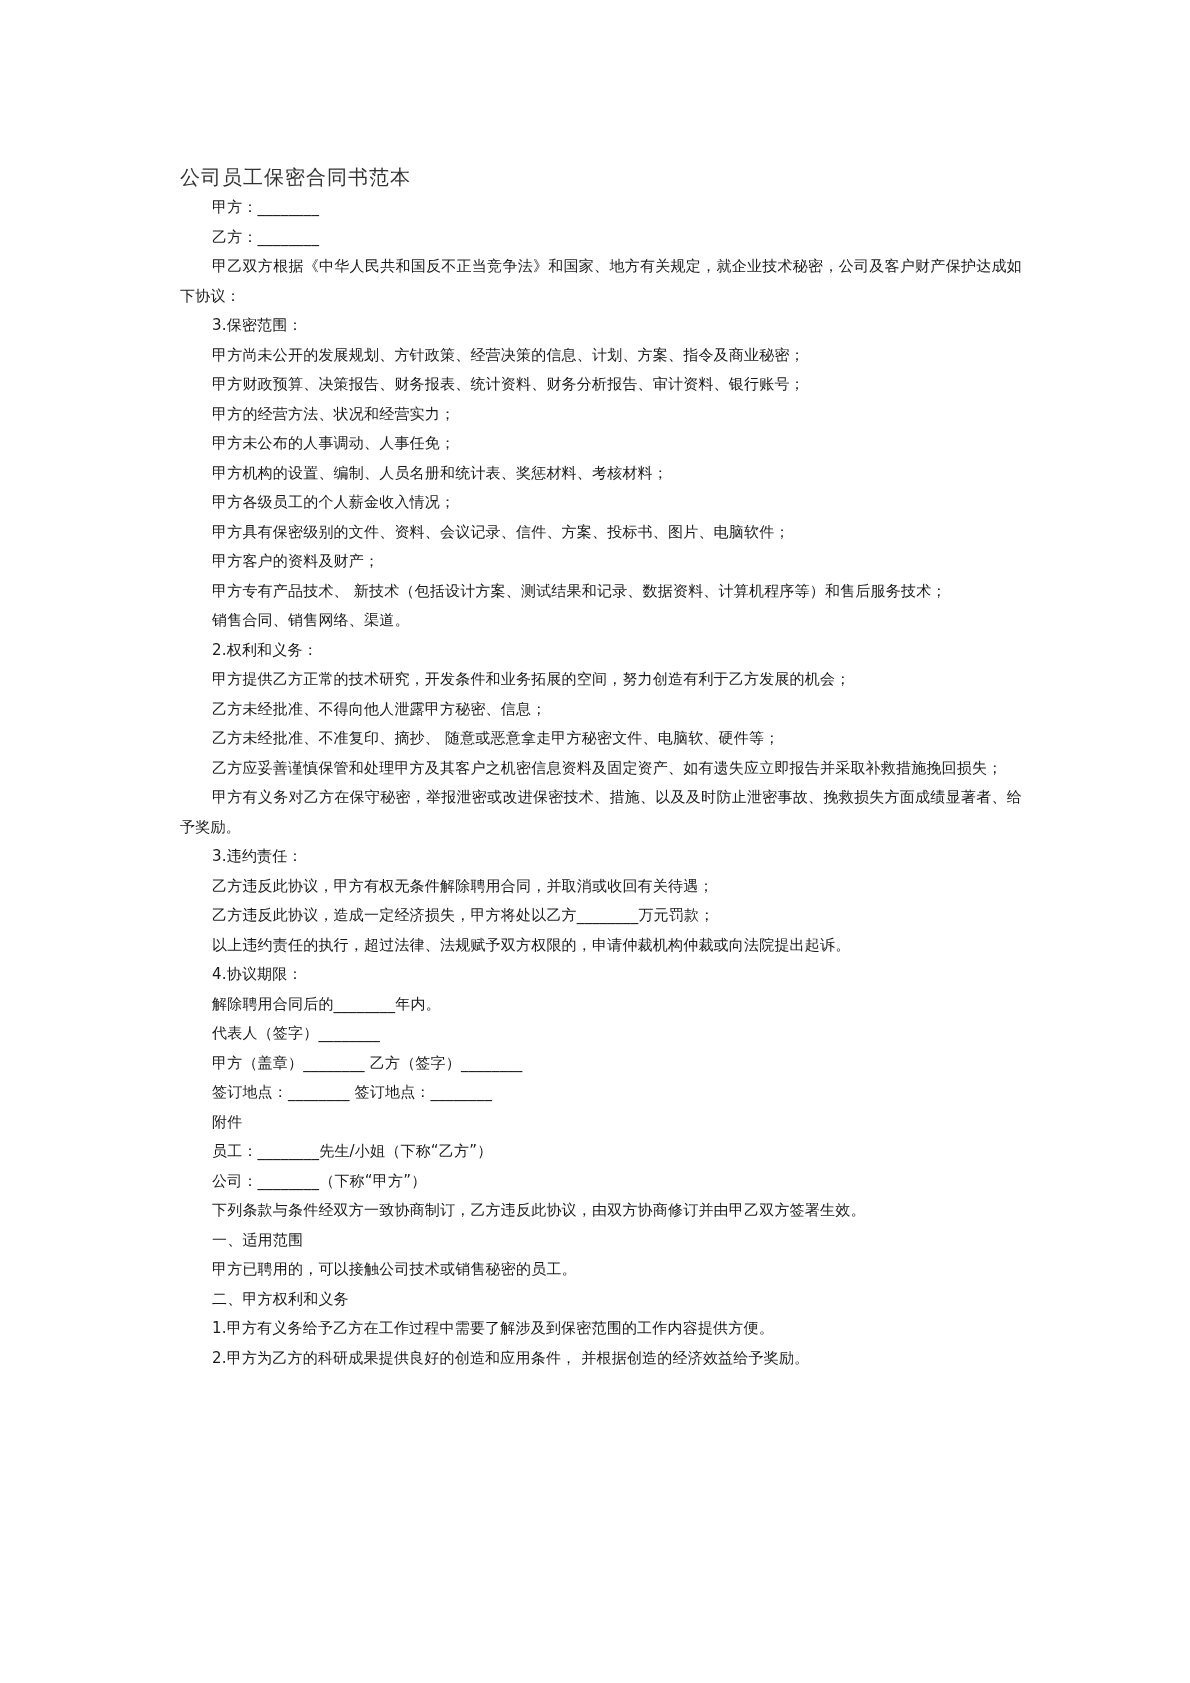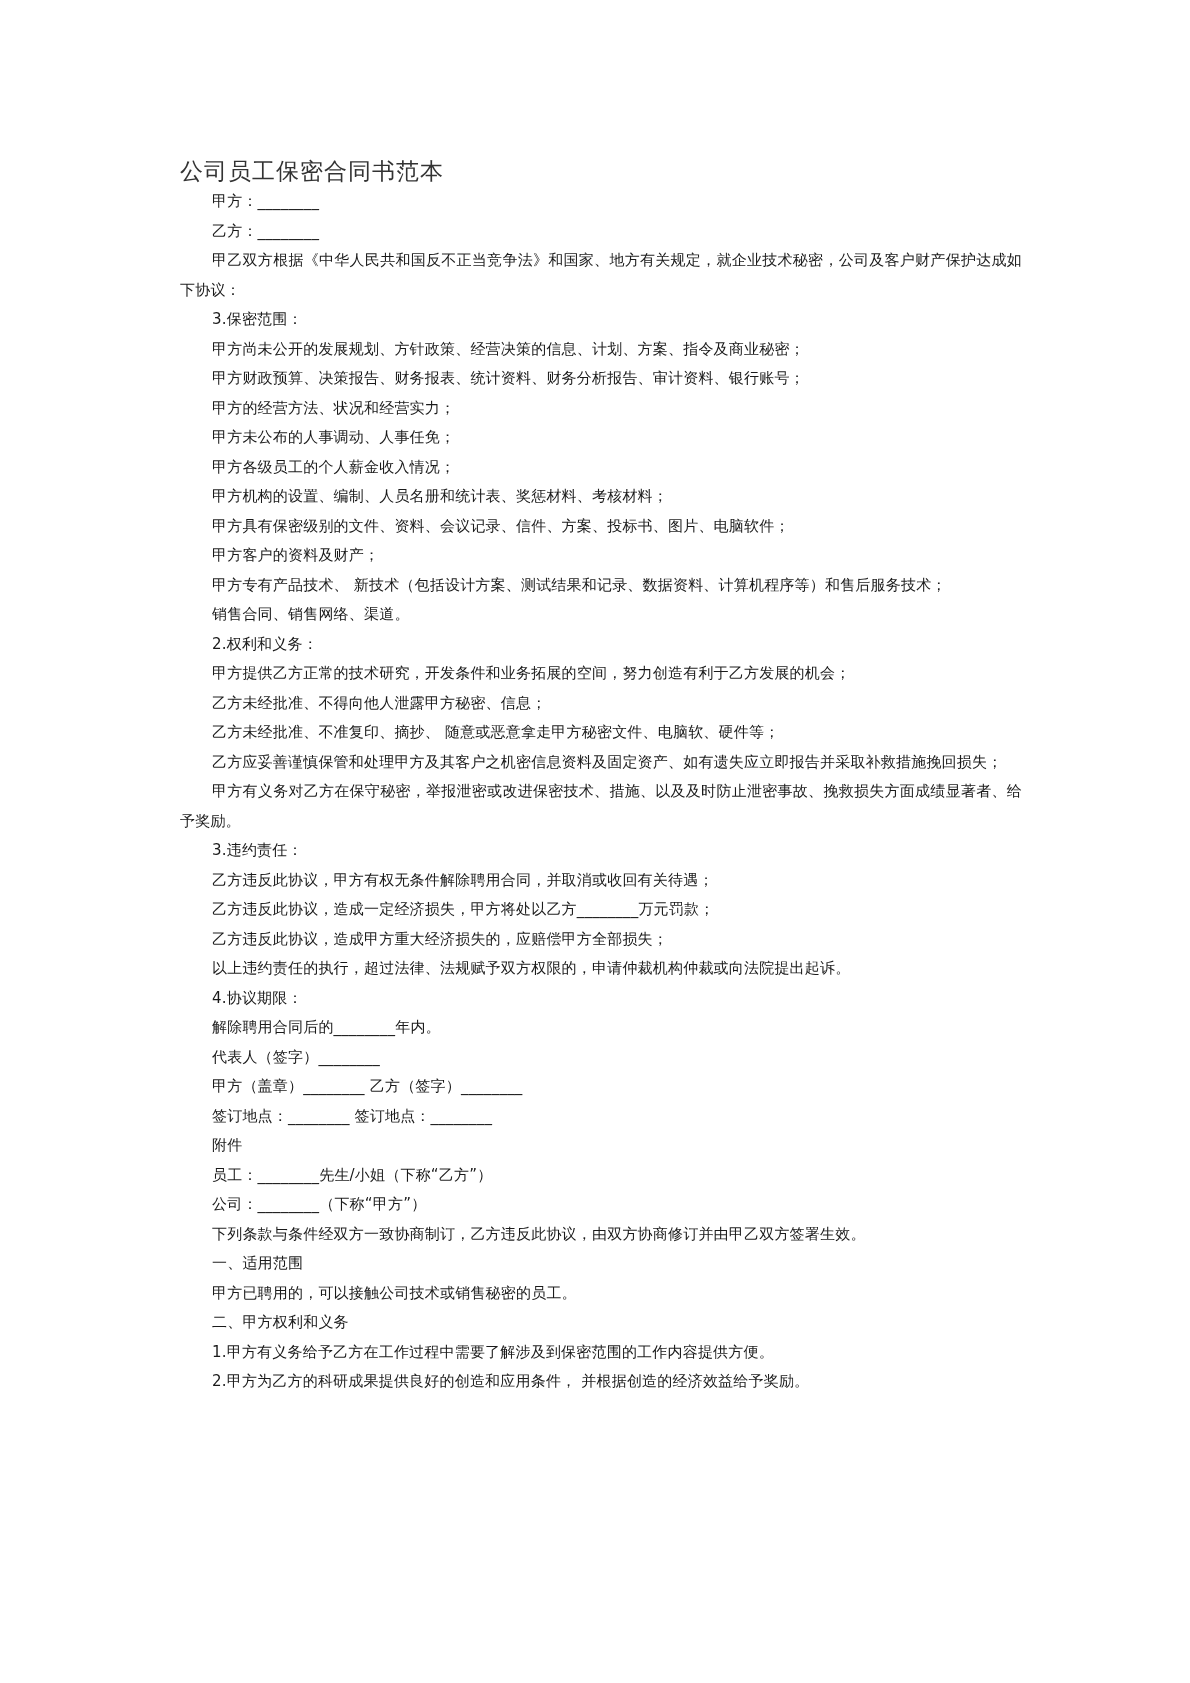--- a/index.html
+++ b/index.html
@@ -4,22 +4,22 @@
 <style>
   html, body { margin: 0; padding: 0; background: #ffffff; }
   body { width: 1190px; height: 1683px; position: relative; overflow: hidden; }
   .page {
     position: absolute; left: 180px; top: 155px; width: 842px;
     color: #1a1a1a;
     font-family: "DejaVu Sans", "Liberation Sans", sans-serif;
   }
   .title {
     font-family: "DejaVu Serif", "Liberation Serif", serif;
-    font-size: 23px; line-height: 32px; color: #333333;
-    margin: 0 0 0 0; font-weight: normal; letter-spacing: 1px;
+    font-size: 20px; line-height: 32px; color: #333333;
+    margin: 6px 0 0 0; font-weight: normal; letter-spacing: 1px;
   }
   .para {
     font-size: 15px; line-height: 29.5px; margin: 0;
     text-indent: 32px; text-align: left; letter-spacing: 0.2px;
     word-break: break-all;
   }
   .para.justify { text-align: justify; }
 </style>
 </head>
 <body>
@@ -28,36 +28,35 @@
   <h1 class="title">公司员工保密合同书范本</h1>
   <div>
     <p class="para">甲方：________</p>
     <p class="para">乙方：________</p>
     <p class="para justify">甲乙双方根据《中华人民共和国反不正当竞争法》和国家、地方有关规定，就企业技术秘密，公司及客户财产保护达成如下协议：</p>
     <p class="para">3.保密范围：</p>
     <p class="para">甲方尚未公开的发展规划、方针政策、经营决策的信息、计划、方案、指令及商业秘密；</p>
     <p class="para">甲方财政预算、决策报告、财务报表、统计资料、财务分析报告、审计资料、银行账号；</p>
     <p class="para">甲方的经营方法、状况和经营实力；</p>
     <p class="para">甲方未公布的人事调动、人事任免；</p>
+    <p class="para">甲方机构的设置、编制、人员名册和统计表、奖惩材料、考核材料；</p>
     <p class="para">甲方各级员工的个人薪金收入情况；</p>
-    <p class="para">甲方机构的设置、编制、人员名册和统计表、奖惩材料、考核材料；</p>
     <p class="para">甲方具有保密级别的文件、资料、会议记录、信件、方案、投标书、图片、电脑软件；</p>
     <p class="para">甲方客户的资料及财产；</p>
     <p class="para">甲方专有产品技术、 新技术（包括设计方案、测试结果和记录、数据资料、计算机程序等）和售后服务技术；</p>
     <p class="para">销售合同、销售网络、渠道。</p>
     <p class="para">2.权利和义务：</p>
     <p class="para">甲方提供乙方正常的技术研究，开发条件和业务拓展的空间，努力创造有利于乙方发展的机会；</p>
     <p class="para">乙方未经批准、不得向他人泄露甲方秘密、信息；</p>
     <p class="para">乙方未经批准、不准复印、摘抄、 随意或恶意拿走甲方秘密文件、电脑软、硬件等；</p>
     <p class="para justify">乙方应妥善谨慎保管和处理甲方及其客户之机密信息资料及固定资产、如有遗失应立即报告并采取补救措施挽回损失；</p>
     <p class="para justify">甲方有义务对乙方在保守秘密，举报泄密或改进保密技术、措施、以及及时防止泄密事故、挽救损失方面成绩显著者、给予奖励。</p>
     <p class="para">3.违约责任：</p>
     <p class="para">乙方违反此协议，甲方有权无条件解除聘用合同，并取消或收回有关待遇；</p>
     <p class="para">乙方违反此协议，造成一定经济损失，甲方将处以乙方________万元罚款；</p>
-    <p class="para">乙方违反此协议，造成甲方重大经济损失的，应赔偿甲方全部损失；</p>
     <p class="para">以上违约责任的执行，超过法律、法规赋予双方权限的，申请仲裁机构仲裁或向法院提出起诉。</p>
     <p class="para">4.协议期限：</p>
     <p class="para">解除聘用合同后的________年内。</p>
     <p class="para">代表人（签字）________</p>
     <p class="para">甲方（盖章）________ 乙方（签字）________</p>
     <p class="para">签订地点：________ 签订地点：________</p>
     <p class="para">附件</p>
     <p class="para">员工：________先生/小姐（下称“乙方”）</p>
     <p class="para">公司：________（下称“甲方”）</p>
     <p class="para">下列条款与条件经双方一致协商制订，乙方违反此协议，由双方协商修订并由甲乙双方签署生效。</p>

